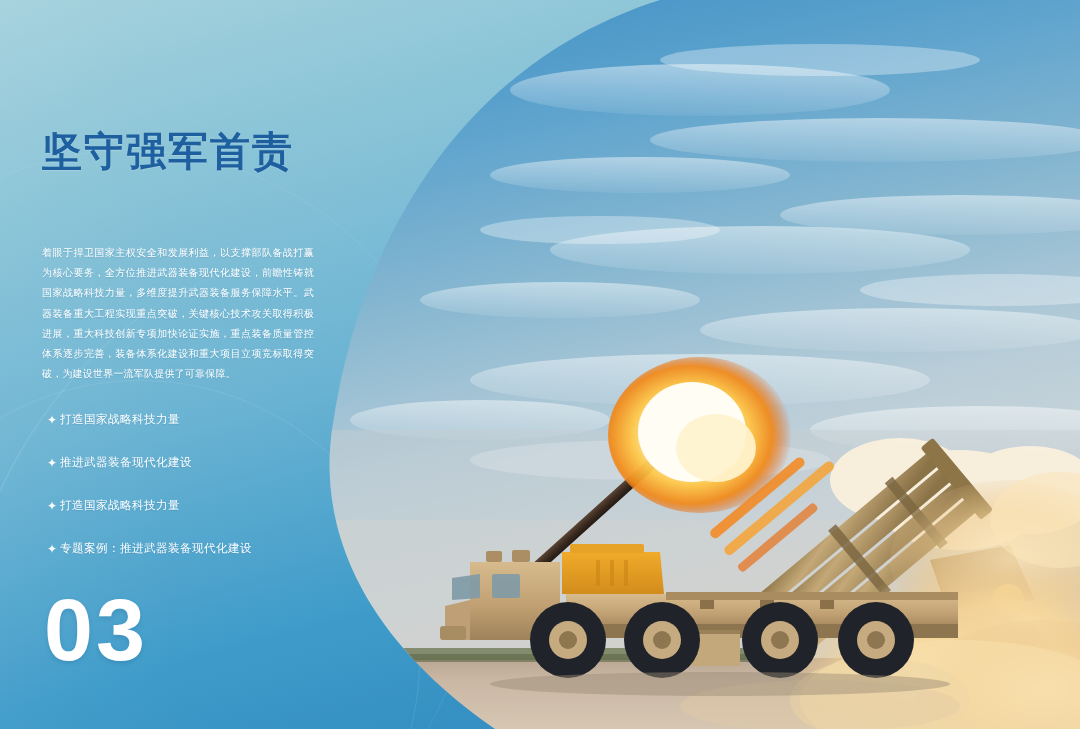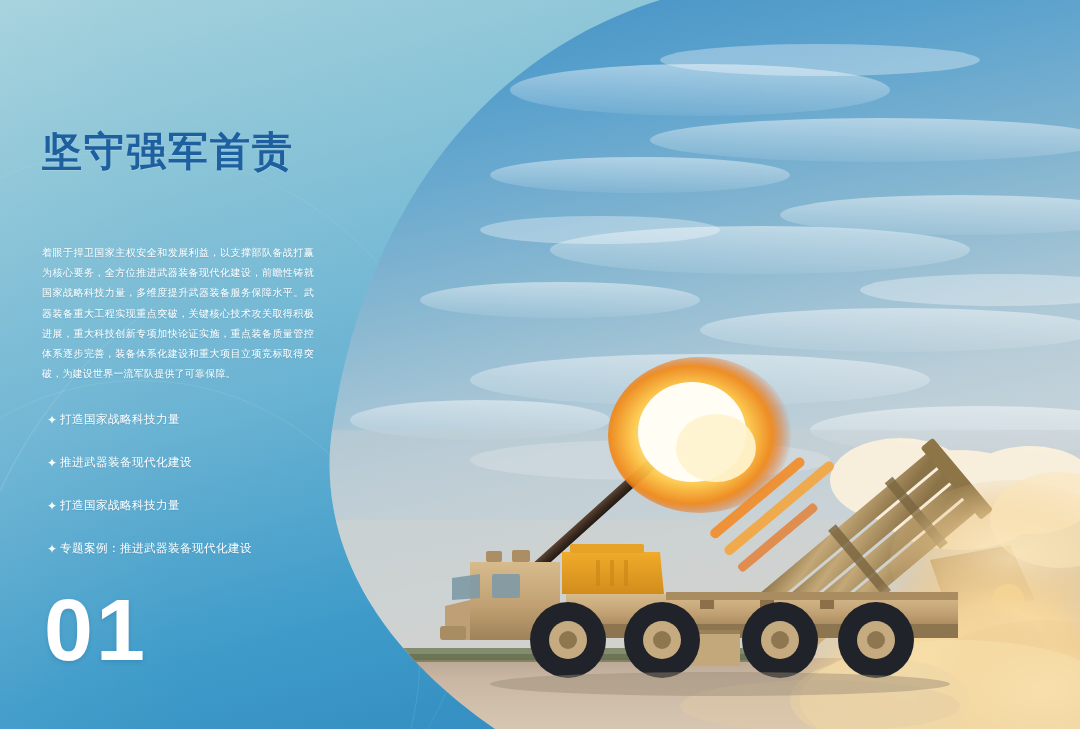--- a/index.html
+++ b/index.html
@@ -317,16 +317,16 @@
       <div class="bullet-row">
         <span class="bullet-mark">✦</span>
         <span class="bullet-text">打造国家战略科技力量</span>
       </div>
       <div class="bullet-row">
         <span class="bullet-mark">✦</span>
         <span class="bullet-text">专题案例：推进武器装备现代化建设</span>
       </div>
     </div>
 
-    <div class="big-number">01</div>
+    <div class="big-number">03</div>
   </div>
 
 </div>
 
 </body></html>

